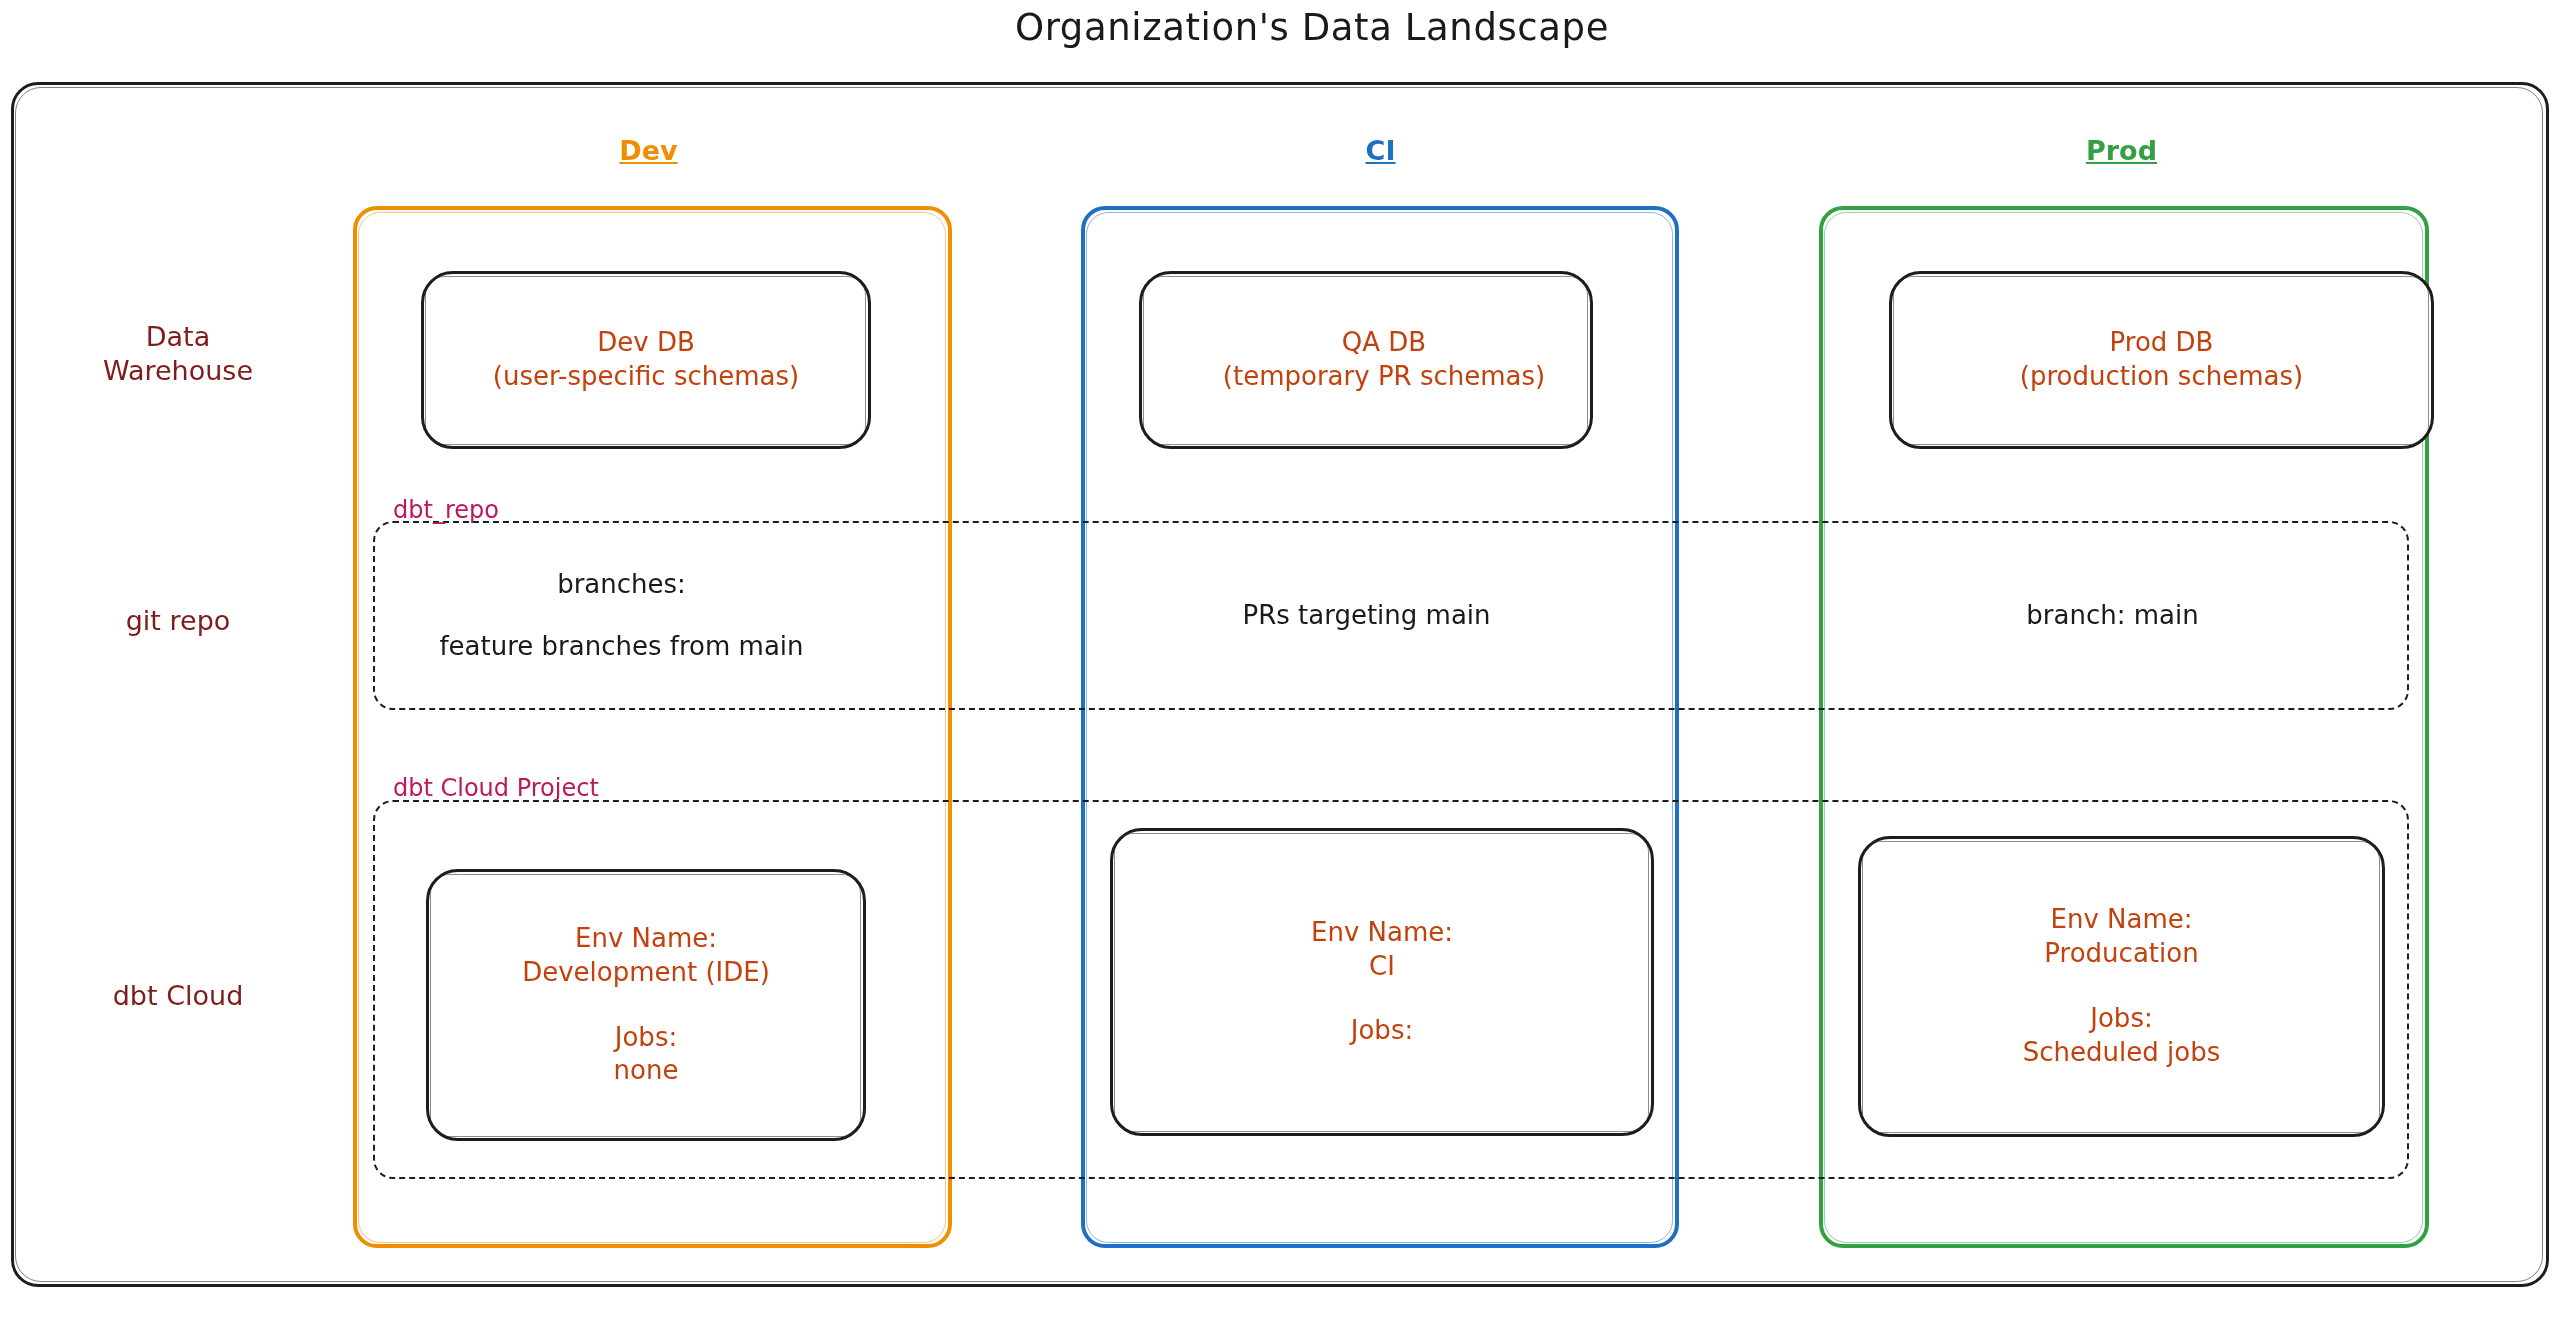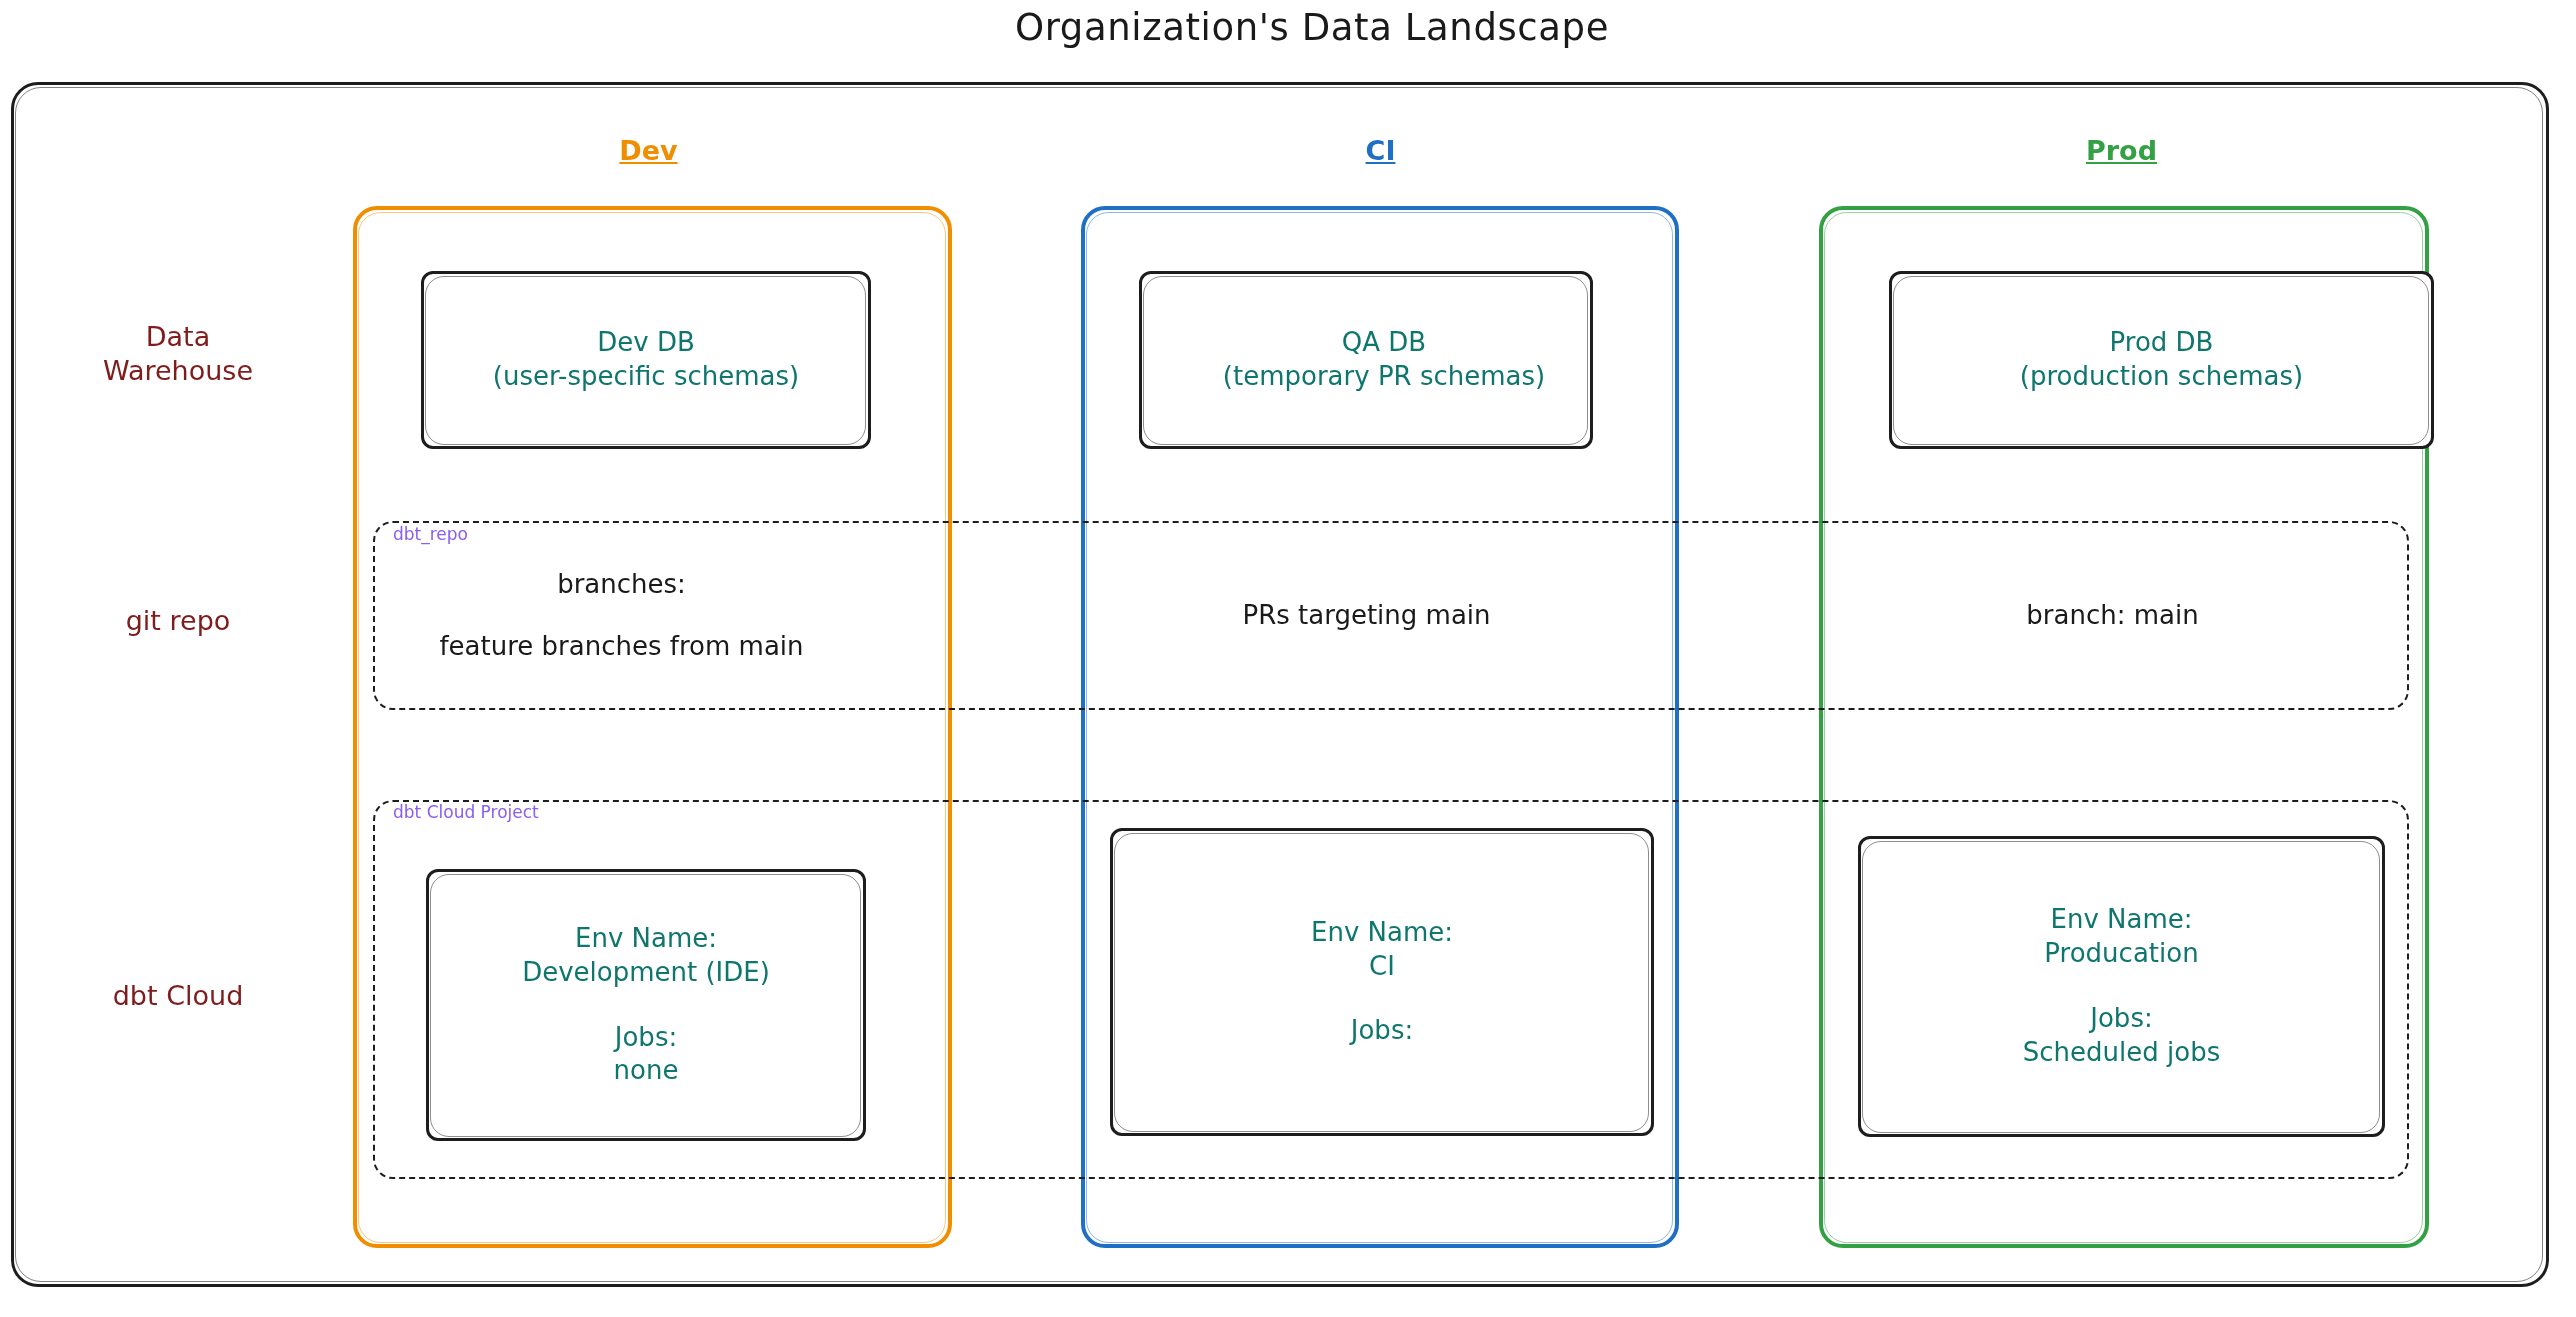--- a/index.html
+++ b/index.html
@@ -57,31 +57,31 @@
   #row-label-dbtcloud{top:979px;}
 
   
   .dashed-container{
     position:absolute;left:373px;width:2036px;
     border:2.4px dashed #1d1d1d;border-radius:20px;box-sizing:border-box;
   }
   #dashed-container-repo{top:521px;height:189px;}
   #dashed-container-project{top:800px;height:379px;}
   .dashed-label{
-    position:absolute;font-size:17px;color:#8b5cf6;white-space:nowrap;margin-top:28px;
+    position:absolute;font-size:24px;color:#be185d;white-space:nowrap;
   }
   #dashed-label-repo{left:393px;top:496px;}
   #dashed-label-project{left:393px;top:774px;}
 
   
   .node-box{
     position:absolute;box-sizing:border-box;
-    border:3.6px solid #1d1d1d;border-radius:12px;background:#ffffff;
+    border:3.6px solid #1d1d1d;border-radius:32px;background:#ffffff;
     display:flex;flex-direction:column;align-items:center;justify-content:center;
-    text-align:center;font-size:26px;line-height:1.30;color:#0f766e;
+    text-align:center;font-size:26px;line-height:1.30;color:#c2410c;
   }
   .node-box::after{
     content:"";position:absolute;left:1.2px;top:2.4px;right:2.4px;bottom:1.2px;
     border:1.2px solid #1d1d1d;border-radius:19px;opacity:.5;pointer-events:none;
   }
   .node-line{display:block;}
   .node-gap{height:31px;}
 
   
   #node-dev-db {left:421px; top:271px;width:450px;height:178px;}

